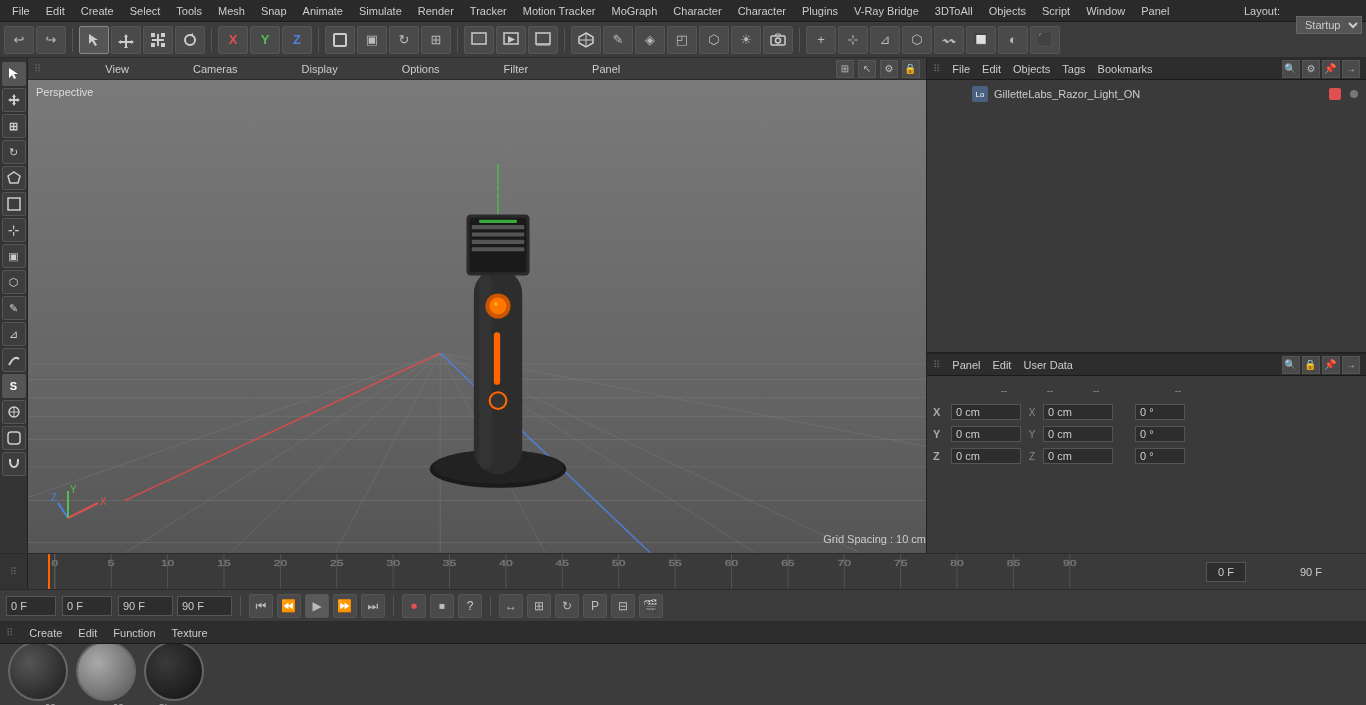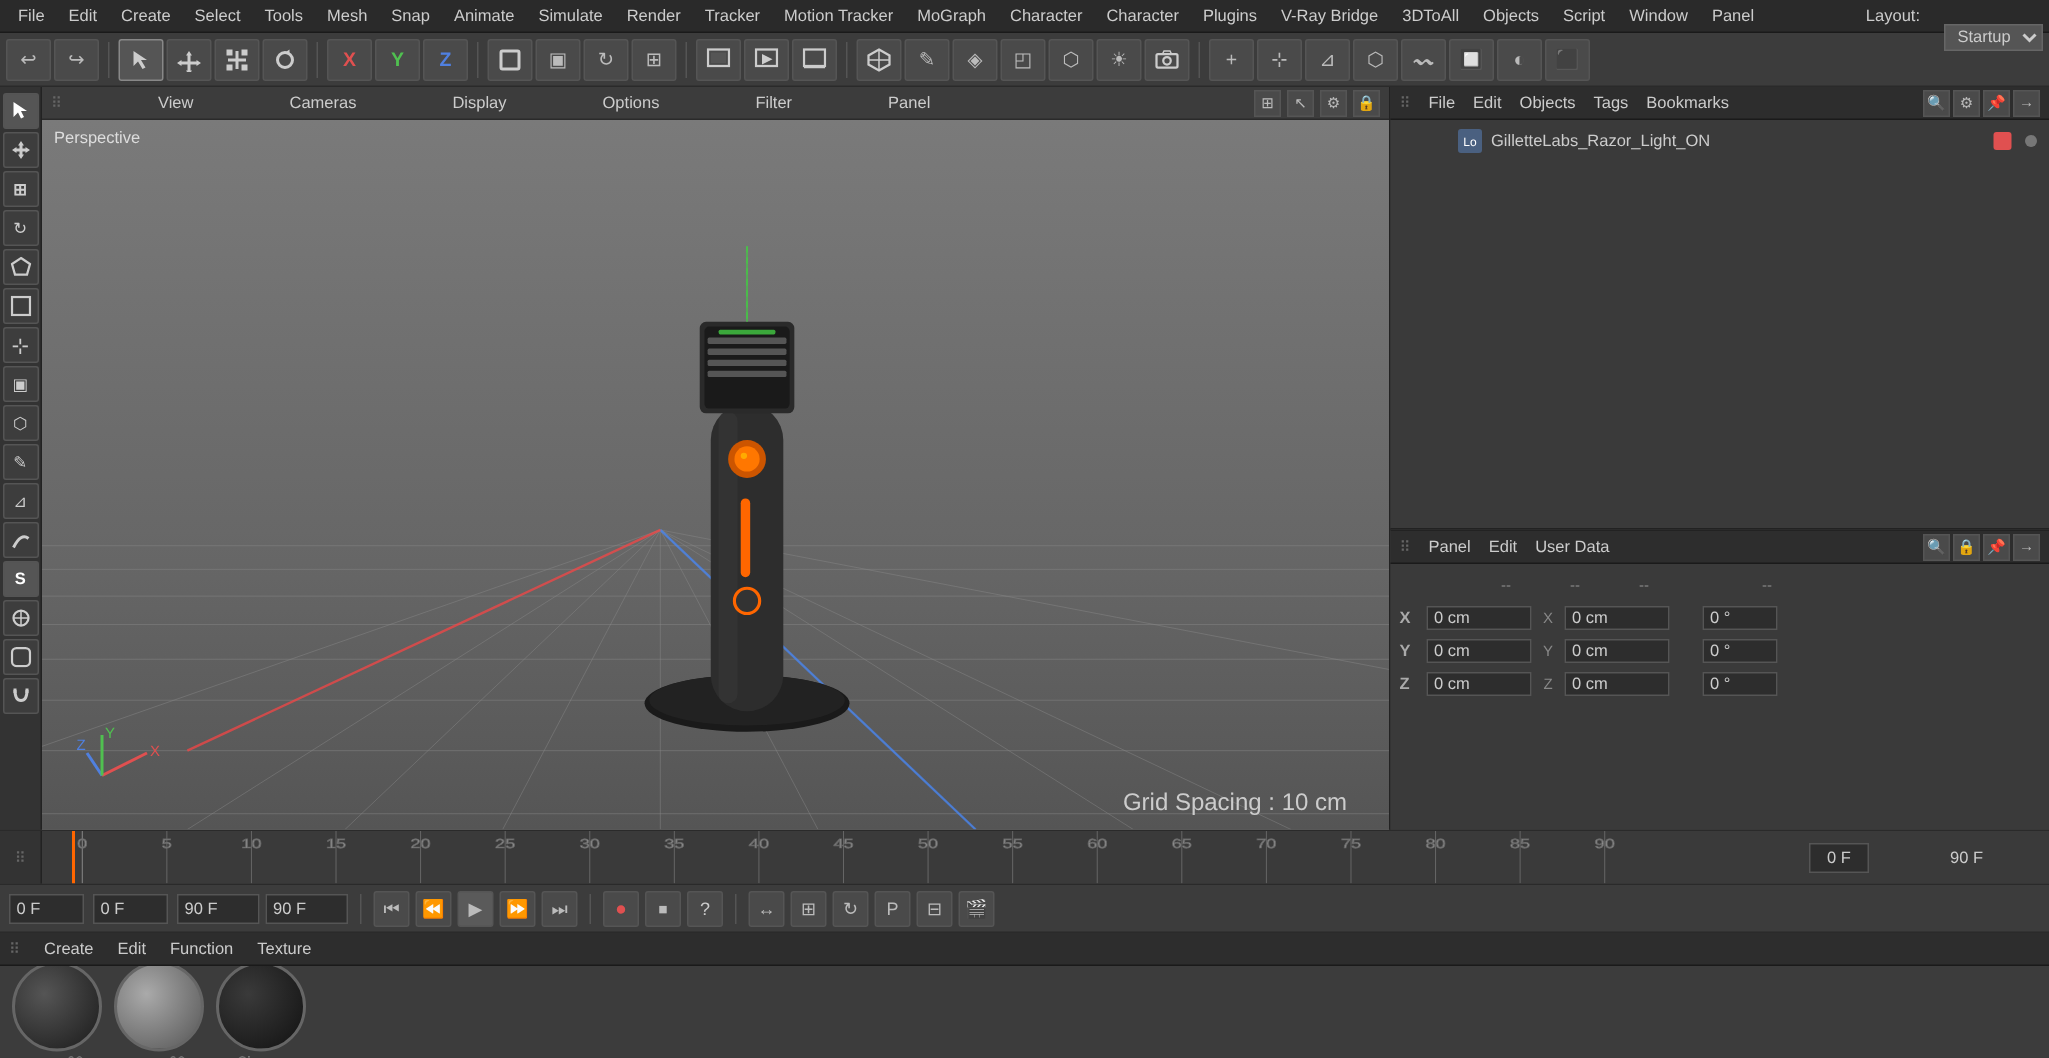--- a/index.html
+++ b/index.html
@@ -165,23 +165,23 @@
       top: 6px;
       left: 8px;
       color: #ddd;
       font-size: 11px;
       text-align: center;
     }
 
     .grid-spacing-label {
       position: absolute;
       bottom: 8px;
-      right: 28px;
+      right: 0;
       color: #ccc;
-      font-size: 16px;
+      font-size: 11px;
     }
 
     .axis-indicator {
       position: absolute;
       bottom: 18px;
       left: 20px;
     }
 
     
     #right-panel {

